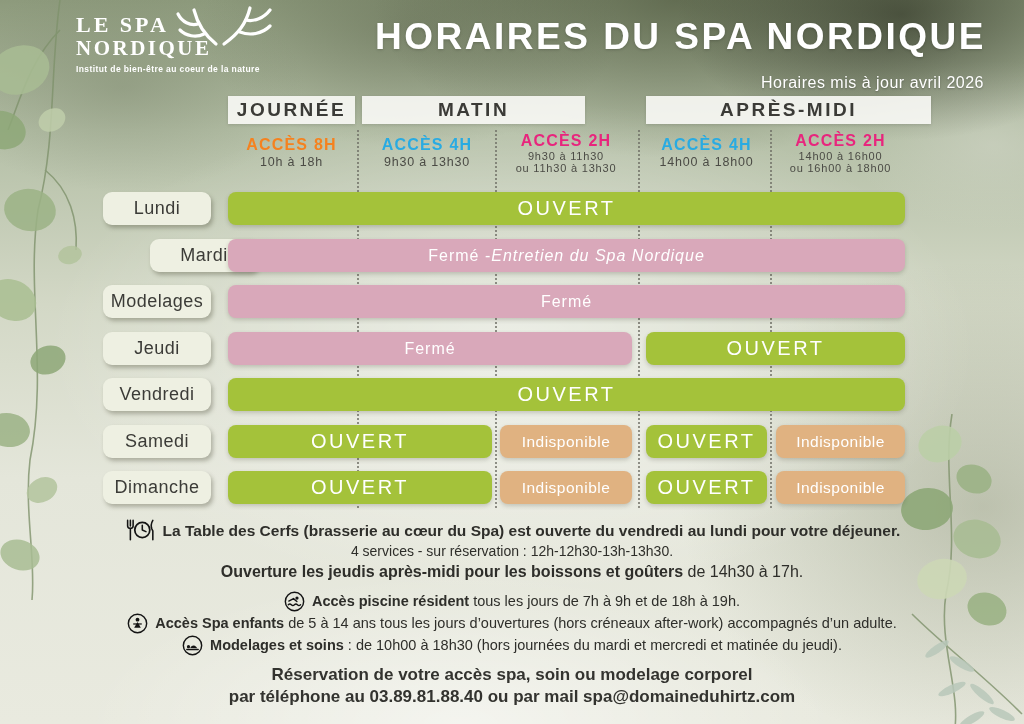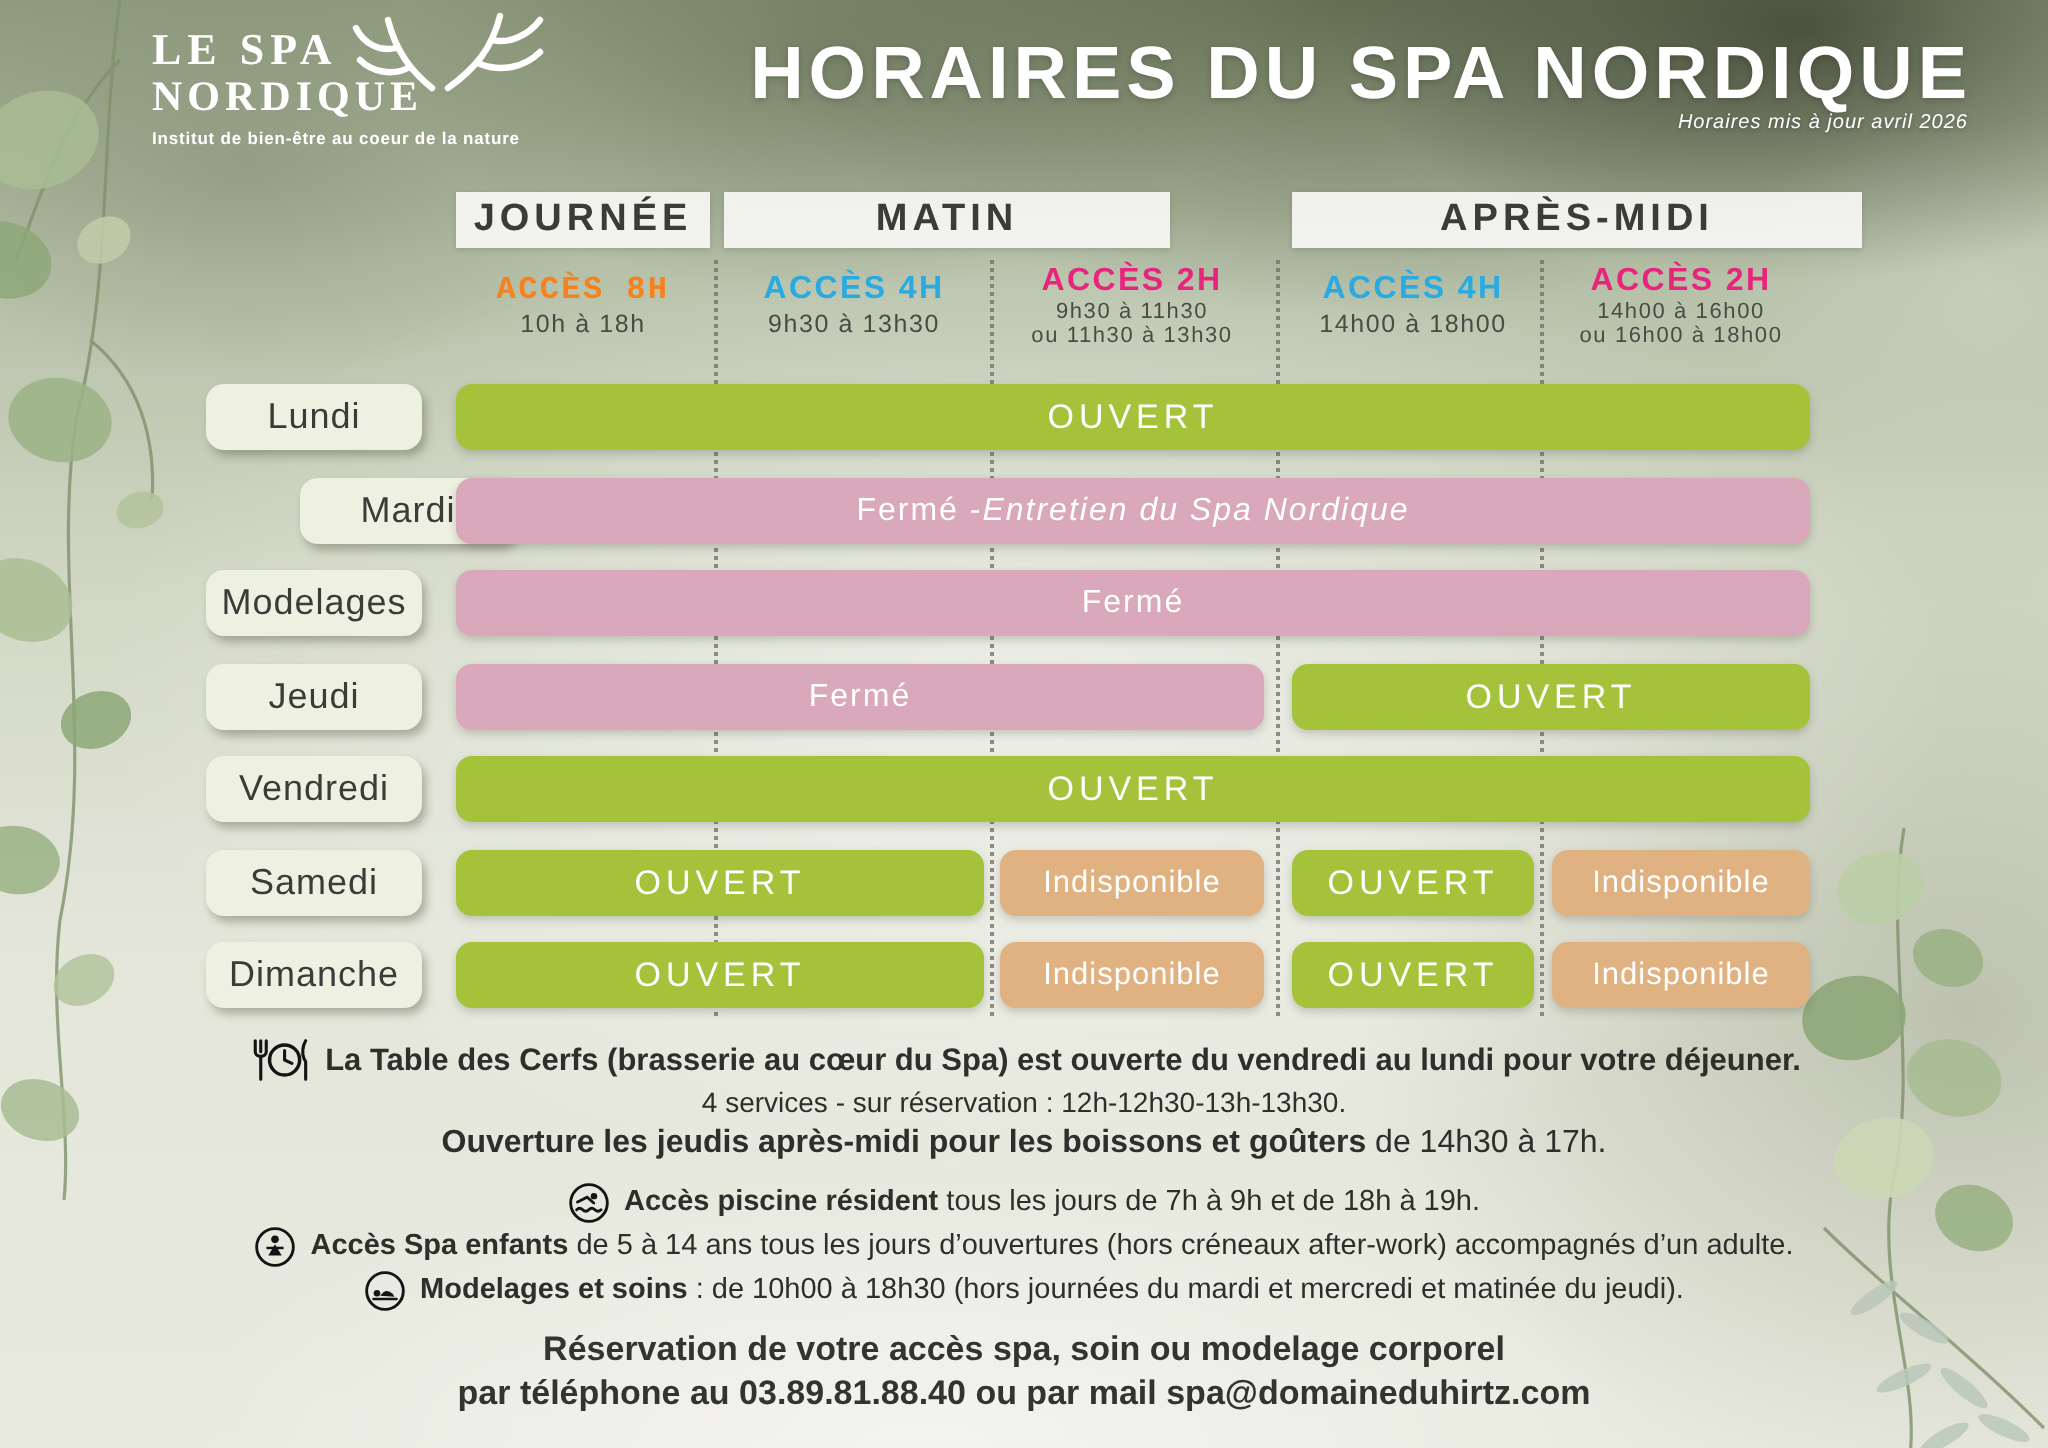--- a/index.html
+++ b/index.html
@@ -24,36 +24,36 @@
   }
   .leaves{position:absolute;pointer-events:none;}
   
   .logo{position:absolute;left:76px;top:12px;width:220px;color:#fff;}
   .logo-l1{font-family:"Liberation Serif", serif;font-size:22px;letter-spacing:3px;font-weight:bold;}
   .logo-l2{font-family:"Liberation Serif", serif;font-size:21px;letter-spacing:2.5px;font-weight:bold;margin-top:-2px;}
   .logo-tag{font-size:8.5px;letter-spacing:.4px;margin-top:3px;white-space:nowrap;font-weight:bold;}
   .antlers{position:absolute;left:92px;top:-10px;}
   
   .title{position:absolute;right:38px;top:16px;color:#fff;font-size:37px;letter-spacing:2.5px;font-weight:bold;text-shadow:0 1px 3px rgba(0,0,0,.18);white-space:nowrap;}
-  .subtitle{position:absolute;right:40px;top:56px;color:#fff;font-size:10px;letter-spacing:.5px;text-shadow:0 1px 2px rgba(0,0,0,.25);font-style:italic;}
+  .subtitle{position:absolute;right:40px;top:74px;color:#fff;font-size:16px;letter-spacing:.5px;text-shadow:0 1px 2px rgba(0,0,0,.25);}
   
   .grp{position:absolute;height:28px;background:rgba(250,250,246,.9);display:flex;align-items:center;justify-content:center;
        font-size:19px;letter-spacing:2.5px;color:#3b3b37;font-weight:bold;box-shadow:0 1px 3px rgba(0,0,0,.12);}
   .acc{position:absolute;top:136px;text-align:center;}
   .acc-label{font-size:16px;font-weight:bold;letter-spacing:1.2px;white-space:nowrap;}
   .acc-hours{font-size:12.5px;letter-spacing:.8px;color:#4b4b45;margin-top:1px;white-space:nowrap;}
   .acc-hours.small{font-size:11px;margin-top:0;}
-  .c-orange{color:var(--accent_orange);font-family:Liberation Mono, monospace;} .c-blue{color:var(--accent_blue);} .c-pink{color:var(--accent_pink);}
+  .c-orange{color:var(--accent_orange);} .c-blue{color:var(--accent_blue);} .c-pink{color:var(--accent_pink);}
   .dots{position:absolute;top:130px;height:378px;width:0;border-left:2px dotted rgba(110,110,100,.75);}
   .dayb{position:absolute;left:103px;width:108px;height:33px;background:var(--label_bg);border-radius:9px;
         display:flex;align-items:center;justify-content:center;font-size:18px;letter-spacing:.5px;color:#3b3b37;
         box-shadow:2px 3px 4px rgba(70,70,50,.35);}
   .cell{position:absolute;height:33px;border-radius:8px;display:flex;align-items:center;justify-content:center;
         color:#fff;box-shadow:0 2px 4px rgba(60,60,40,.22);white-space:nowrap;}
-  .cell.open{background:var(--open);font-size:17px;letter-spacing:2.5px;}
+  .cell.open{background:var(--open);font-size:20px;letter-spacing:2.5px;}
   .cell.closed{background:var(--closed);font-size:16px;letter-spacing:1px;}
   .cell.unavailable{background:var(--unavailable);font-size:15.5px;letter-spacing:.5px;}
   .cell .it{font-style:italic;}
   
   .notes{position:absolute;left:0;top:519px;width:1024px;text-align:center;color:#2e2e2a;}
   .nline{display:flex;align-items:center;justify-content:center;gap:7px;line-height:21px;}
   .nb{font-weight:bold;}
   .n1{font-size:15.5px;}
   .n2{font-size:14px;line-height:21px;}
   .n3{font-size:16px;line-height:20px;margin-bottom:8px;}

